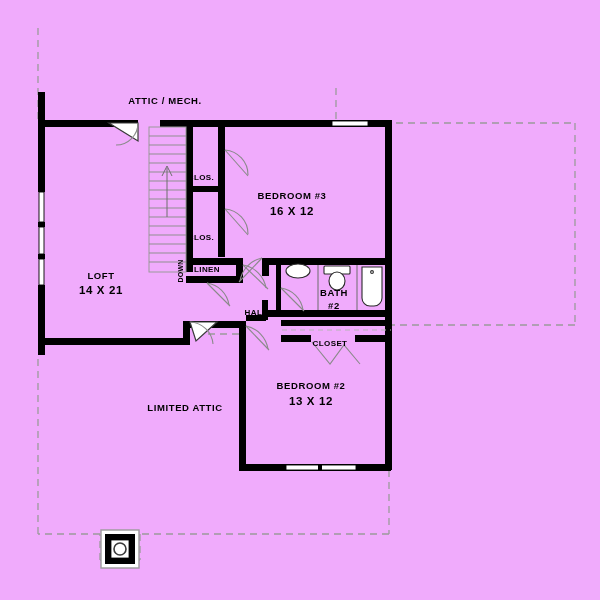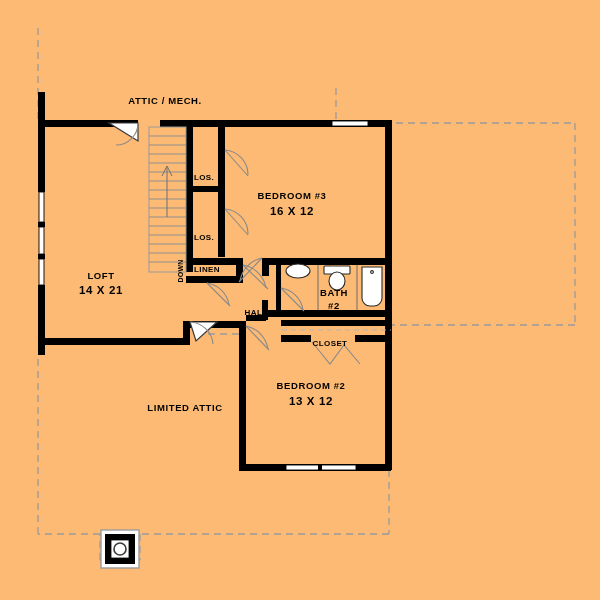--- a/index.html
+++ b/index.html
@@ -1,17 +1,17 @@
 <!DOCTYPE html>
 <html><head>
 <meta charset="utf-8">
 <style>
   html,body{margin:0;padding:0;background:#ffffff;}
   body{font-family:"Liberation Sans", sans-serif;}
-  #plan-wrap{position:relative;width:600px;height:600px;background:#fdba74;overflow:hidden;}
+  #plan-wrap{position:relative;width:600px;height:600px;background:#f0abfc;overflow:hidden;}
   svg{display:block;}
   .rm-label{font-family:"Liberation Sans", sans-serif;font-weight:bold;fill:#000000;text-anchor:middle;}
   .rm-name{font-size:9.5px;letter-spacing:0.6px;}
   .rm-dim{font-size:11.5px;letter-spacing:0.6px;}
   .sm-label{font-size:8px;font-weight:bold;letter-spacing:0.4px;fill:#000;text-anchor:middle;font-family:"Liberation Sans", sans-serif;}
   .tiny-label{font-size:7px;font-weight:bold;letter-spacing:0.2px;fill:#000;text-anchor:middle;font-family:"Liberation Sans", sans-serif;}
   .wall{fill:#000000;}
   .door-arc{fill:none;stroke:#8a8a8a;stroke-width:1.1;}
   .door-leaf{fill:#ffffff;stroke:#3a3a3a;stroke-width:1.2;}
   .stair-tread{stroke:#8f8f8f;stroke-width:1;fill:none;}

